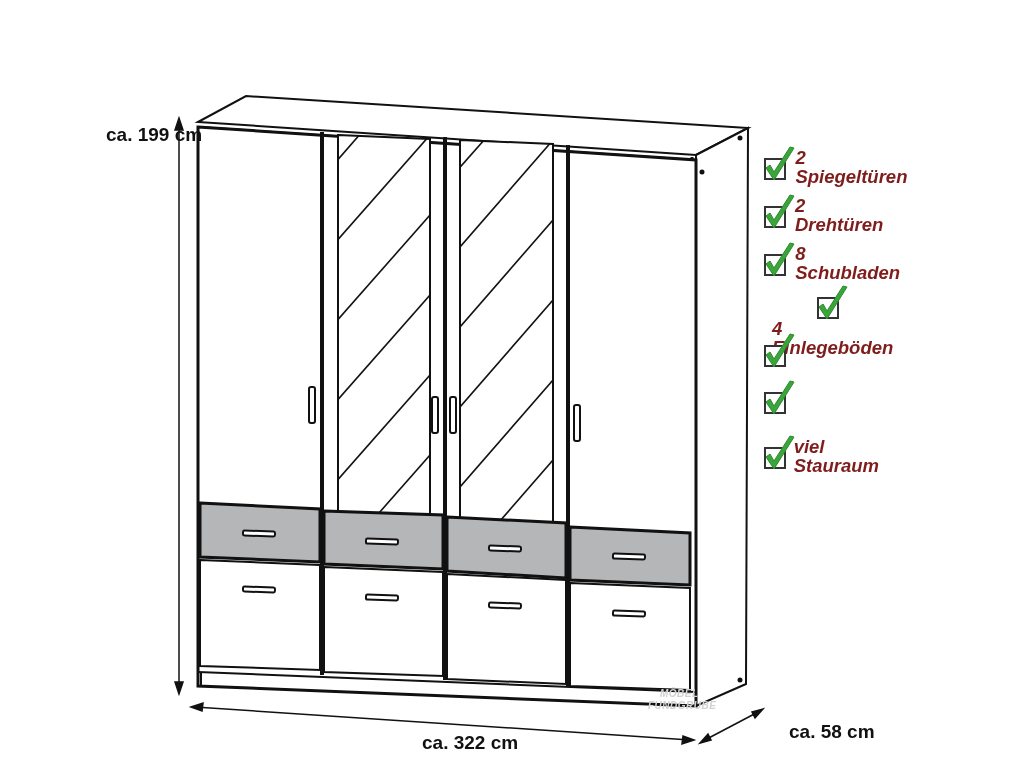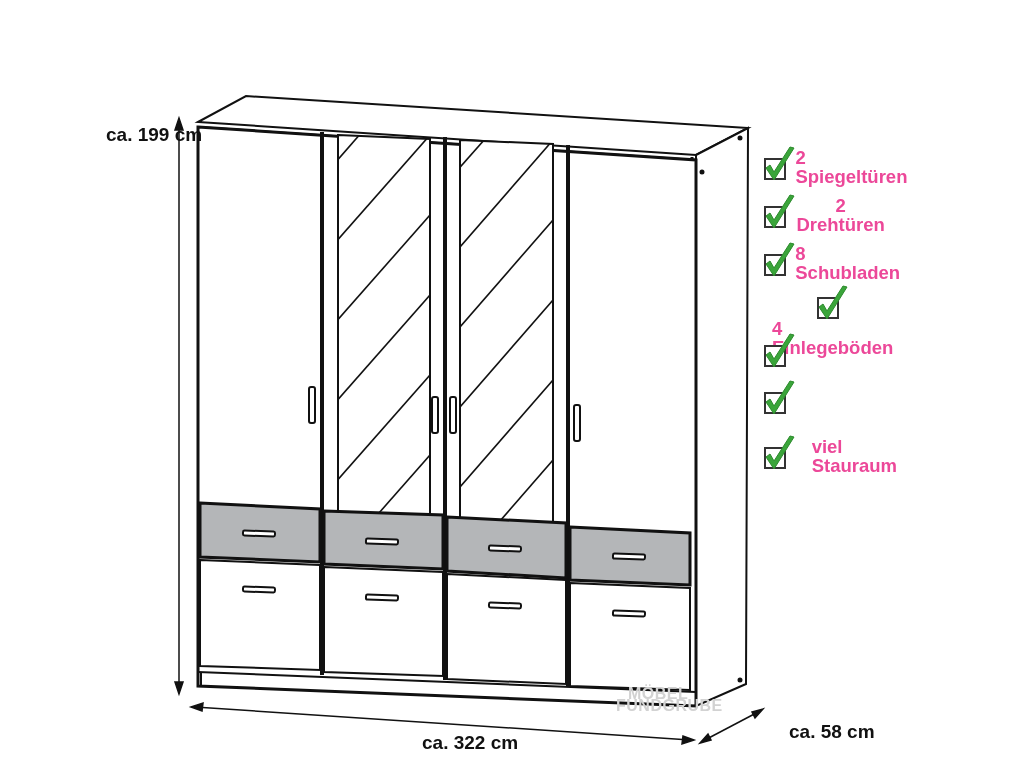--- a/index.html
+++ b/index.html
@@ -4,22 +4,22 @@
 <style>
   html, body { margin:0; padding:0; background:#ffffff; }
   body { width:1024px; height:768px; position:relative; overflow:hidden; font-family:"Liberation Sans", sans-serif; }
   .drawing { position:absolute; left:0; top:0; width:1024px; height:768px; }
   .dim-label { position:absolute; font-weight:bold; font-size:19px; color:#111; white-space:nowrap; font-family:"Liberation Sans", sans-serif;margin-left:48px; }
   .features { position:absolute; left:762px; top:140px; }
   .feature { position:absolute; left:0; display:flex; align-items:center; }
   .checkbox { position:relative; width:26px; height:26px; }
   .checkbox .box { position:absolute; left:2px; top:4px; width:22px; height:22px; border:2px solid #333; box-sizing:border-box; background:#fff; }
   .checkbox svg { position:absolute; left:0; top:-8px; }
-  .feature-text { margin-left:10px; font-weight:bold; font-size:18.5px; color:#ec4899; line-height:19px; font-family:"Liberation Sans", sans-serif; }
-  .watermark { position:absolute; left:616px; top:688px; font-weight:bold; font-size:16px; color:#d2d2d2; line-height:12px; letter-spacing:0.5px; font-family:"Liberation Sans", sans-serif; }
+  .feature-text { margin-left:10px; font-weight:bold; font-size:18.5px; color:#7f1d1d; line-height:19px; font-family:"Liberation Sans", sans-serif;font-style:italic; }
+  .watermark { position:absolute; left:648px; top:688px; font-weight:bold; font-size:10px; color:#d2d2d2; line-height:12px; letter-spacing:0.5px; font-family:"Liberation Sans", sans-serif;font-style:italic; }
 </style>
 </head>
 <body>
 
 <svg class="drawing" width="1024" height="768" viewBox="0 0 1024 768">
   <defs>
     <clipPath id="mirror1">
         <polygon points="338,135 430,139 430,523 338,518"></polygon>
       </clipPath>
     <clipPath id="mirror2">
@@ -139,21 +139,21 @@
 <div class="features">
   <div class="feature" style="top:8px;">
     <span class="checkbox">
       <span class="box"></span>
       <svg width="34" height="38" viewBox="0 0 34 38">
           <path d="M4 22 L12 34 L32 2 L28 1 L12 26 L8 19 Z" fill="#3aa53a" stroke="#2c8a2c" stroke-width="1"></path>
         </svg>
     </span>
     <span class="feature-text">2 Spiegeltüren</span>
   </div>
-  <div class="feature" style="top:56px;text-align:center;">
+  <div class="feature" style="top:56px;">
     <span class="checkbox">
       <span class="box"></span>
       <svg width="34" height="38" viewBox="0 0 34 38">
           <path d="M4 22 L12 34 L32 2 L28 1 L12 26 L8 19 Z" fill="#3aa53a" stroke="#2c8a2c" stroke-width="1"></path>
         </svg>
     </span>
     <span class="feature-text">2 Drehtüren</span>
   </div>
   <div class="feature" style="top:104px;">
     <span class="checkbox">
@@ -189,15 +189,15 @@
         </svg>
     </span>
   </div>
   <div class="feature" style="top:297px;">
     <span class="checkbox">
       <span class="box"></span>
       <svg width="34" height="38" viewBox="0 0 34 38">
           <path d="M4 22 L12 34 L32 2 L28 1 L12 26 L8 19 Z" fill="#3aa53a" stroke="#2c8a2c" stroke-width="1"></path>
         </svg>
     </span>
-    <span class="feature-text" style="margin-left:30px;">viel Stauraum</span>
+    <span class="feature-text" style="margin-left:12px;">viel Stauraum</span>
   </div>
 </div>
 
 </body></html>

